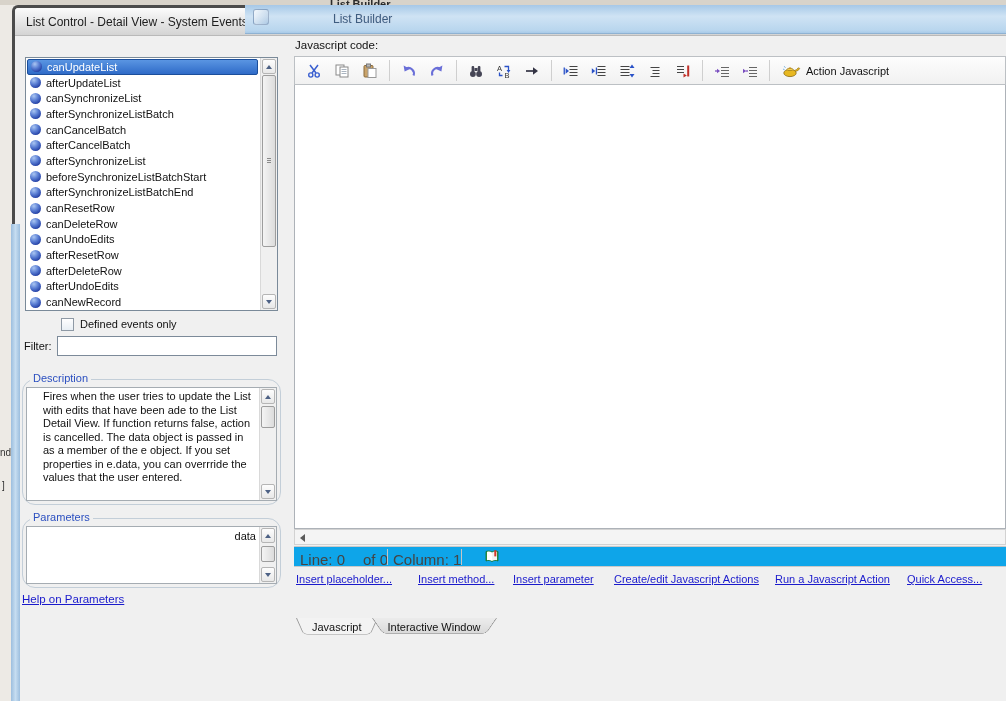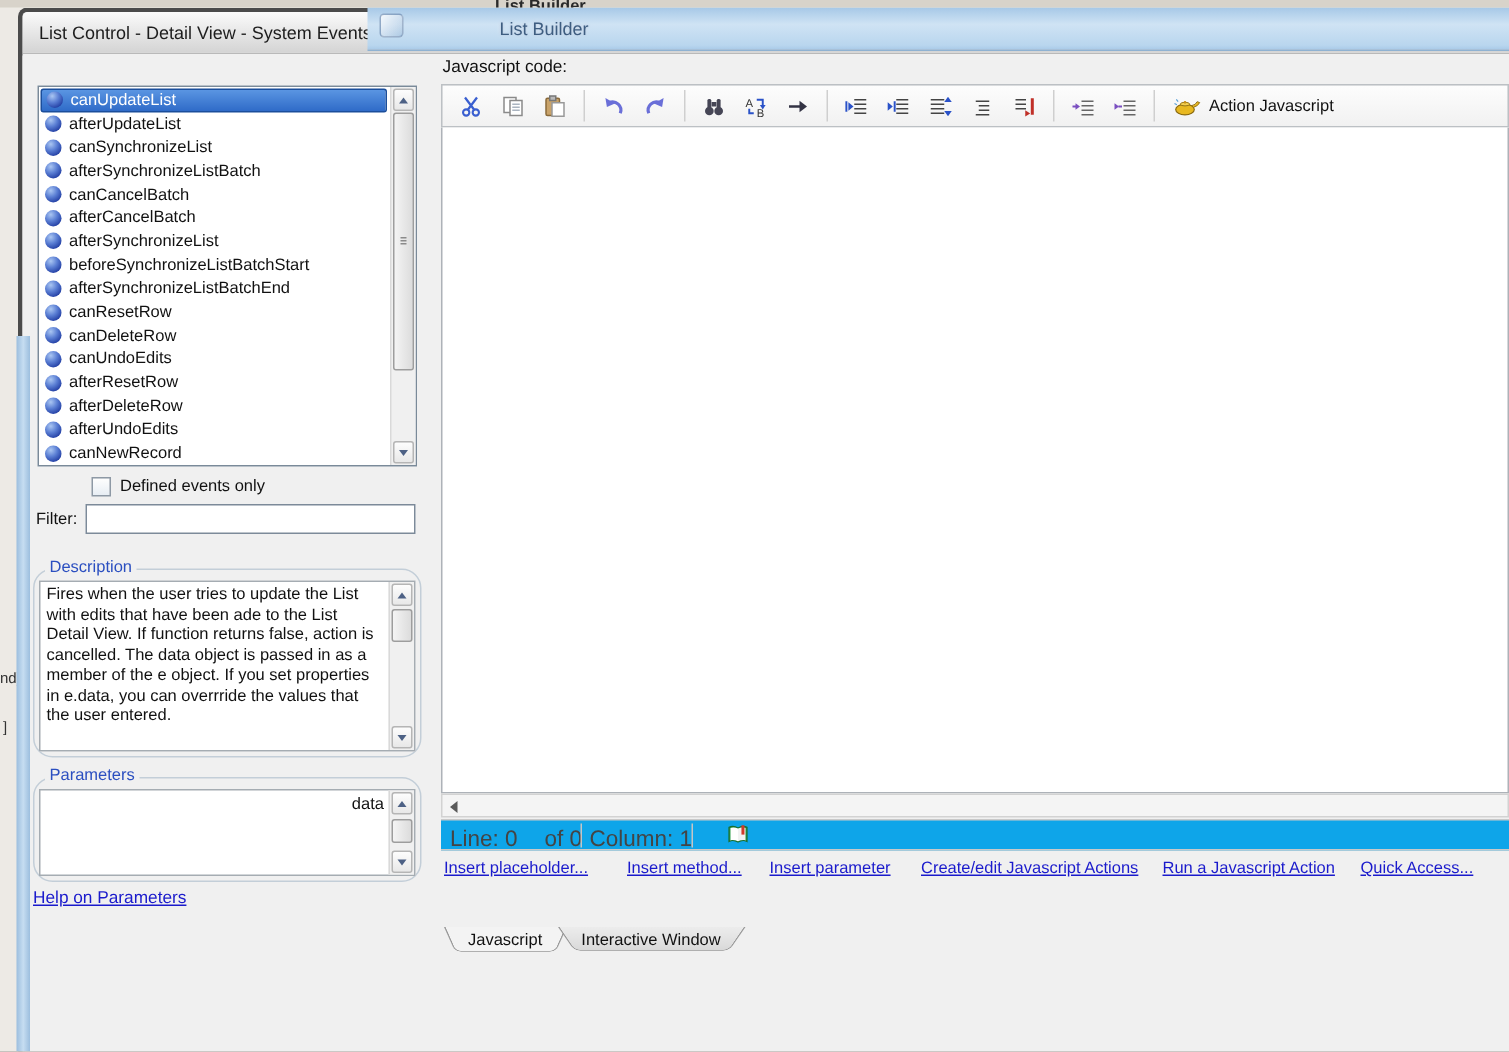--- a/index.html
+++ b/index.html
@@ -59,21 +59,21 @@
   .chklabel { font-size:11px; color:#111; }
   .filter-label { position:absolute; left:9px; top:303px; font-size:11px; color:#111; }
   .filter-input { position:absolute; left:42px; top:299px; width:220px; height:20px;
     border:1px solid #7c8a99; background:#fff; font-size:11px; padding:0 3px; font-family:"Liberation Sans",sans-serif; }
 
   
   .groupbox { position:absolute; border:1px solid #c3ced8; border-radius:13px; }
   .gb-desc { left:7px; top:342px; width:259px; height:126px; }
   .gb-params { left:7px; top:481px; width:259px; height:70px; }
   .legend { position:absolute; left:7px; top:-8px; background:#f0f0f0; padding:0 3px; font-size:11px; color:#2b4fc0; }
-  .gb-inner { position:absolute; left:3px; right:3px; top:7px; bottom:3px; background:#fff; border:1px solid #a5acb2; display:flex; }
+  .gb-inner { position:absolute; left:3px; right:3px; top:7px; bottom:3px; background:#fff; border:1px solid #a5acb2; display:flex;padding-left:12px; }
   .gb-text { flex:1; font-size:11px; line-height:13.5px; color:#111; padding:2px 3px 2px 4px; overflow:hidden; }
   .param-item { font-size:11px; color:#111; padding:1px 0 0 4px;text-align:right; }
   .help-link { position:absolute; left:7px; top:556px; font-size:11.5px; color:#1a1acc; text-decoration:underline; cursor:pointer;text-align:right; }
 
   
   .js-label { position:absolute; left:280px; top:2px; font-size:11.5px; color:#111; }
   .toolbar { position:absolute; left:279px; top:19px; right:0; height:29px;
     background:linear-gradient(#fdfdfd,#f1f1f1); border:1px solid #bcc0c4; display:flex; align-items:center; padding-left:6px; gap:2px; }
   .tbtn { width:26px; height:23px; display:flex; align-items:center; justify-content:center; border-radius:2px; }
   .tbtn svg { width:16px; height:16px; }

